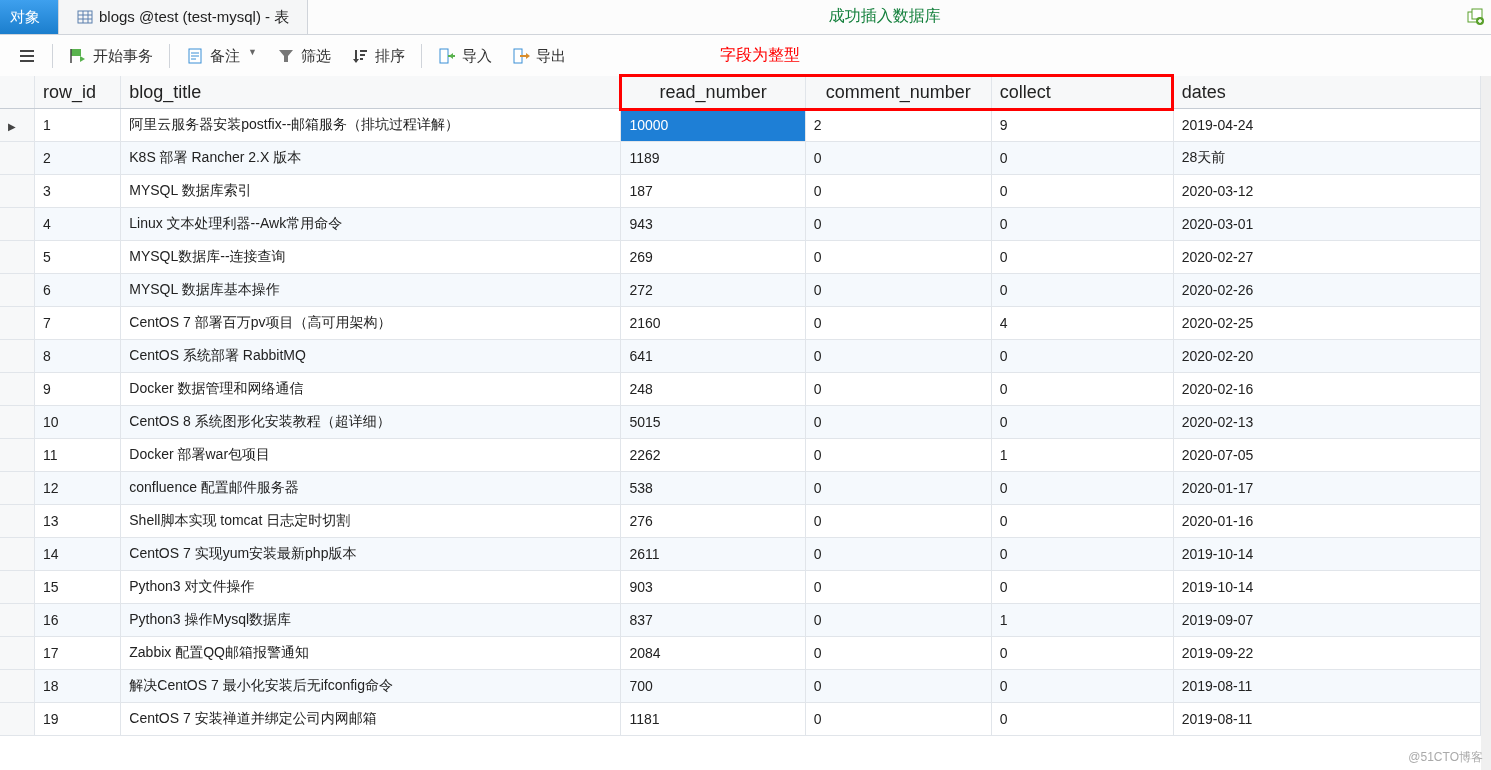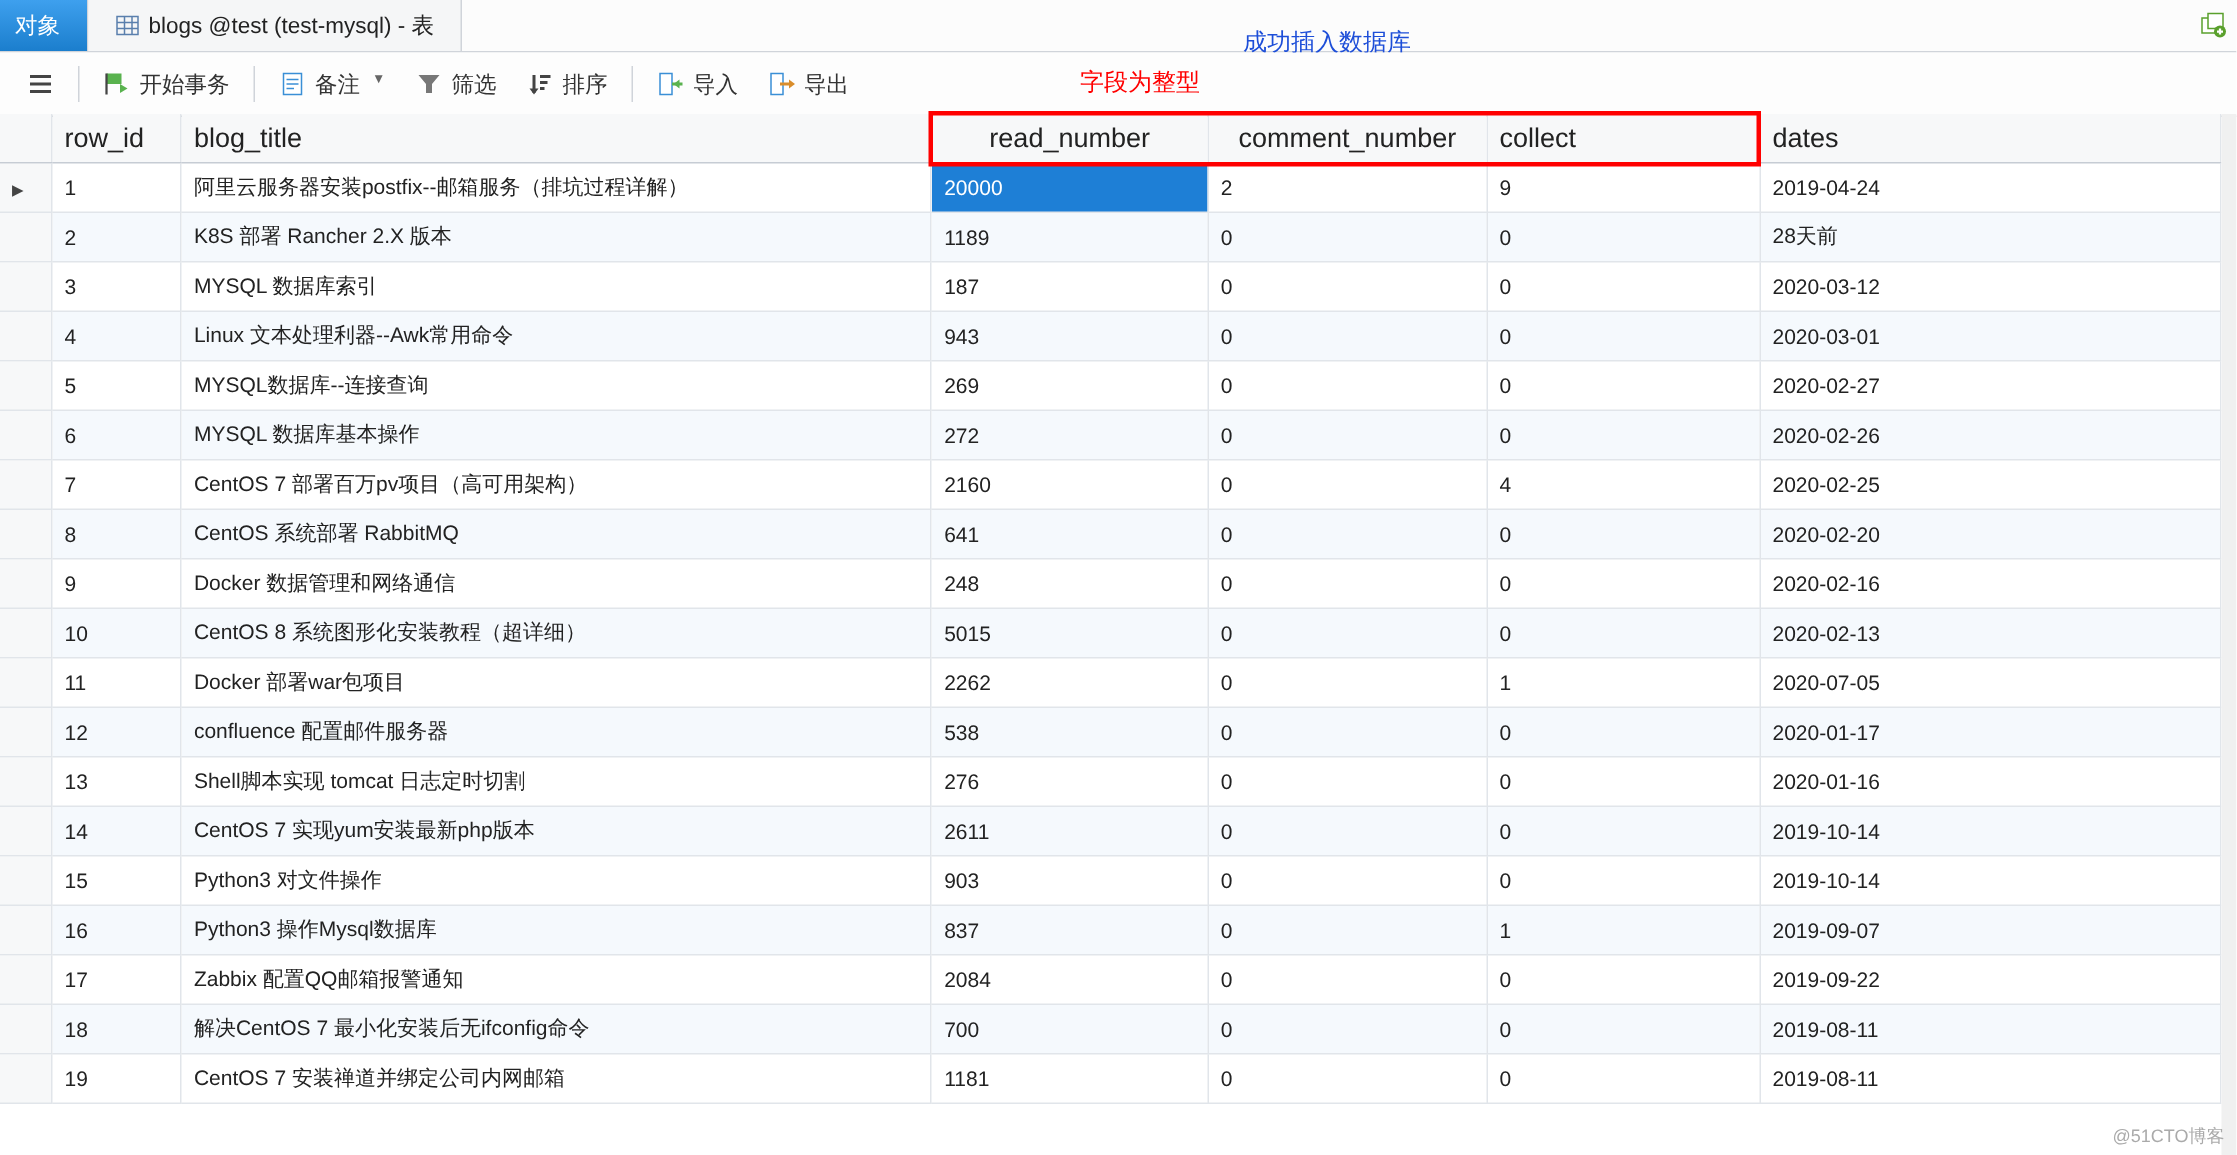--- a/index.html
+++ b/index.html
@@ -42,22 +42,22 @@
     padding-left: 10px;
   }
   .tab-icon {
     width: 16px; height: 16px;
     display: inline-block;
   }
   .tabs-spacer { flex: 1; position: relative; }
   .annotation-top {
     position: absolute;
     left: 50%; transform: translateX(-50%);
-    top: 18px;
-    color: #1d4ed8;
+    top: 6px;
+    color: #15803d;
     font-size: 16px;
   }
   .tab-plus {
     width: 30px;
     display: flex;
     align-items: center;
     justify-content: center;
     color: #5aa02c;
   }
   
@@ -289,21 +289,21 @@
         <th class="col-num" id="th-comment" style="text-align:center;">comment_number</th>
         <th class="col-num" id="th-collect" style="text-align:left;">collect</th>
         <th class="col-dates">dates</th>
       </tr>
     </thead>
     <tbody id="grid-body">
           <tr>
             <td class="row-marker active"></td>
             <td class="col-rowid num">1</td>
             <td class="col-title">阿里云服务器安装postfix--邮箱服务（排坑过程详解）</td>
-            <td class="col-num num selected-cell">20000</td>
+            <td class="col-num num selected-cell">10000</td>
             <td class="col-num num">2</td>
             <td class="col-num num">9</td>
             <td class="col-dates">2019-04-24</td>
           </tr>
           <tr>
             <td class="row-marker"></td>
             <td class="col-rowid num">2</td>
             <td class="col-title">K8S 部署 Rancher 2.X 版本</td>
             <td class="col-num num">1189</td>
             <td class="col-num num">0</td>

